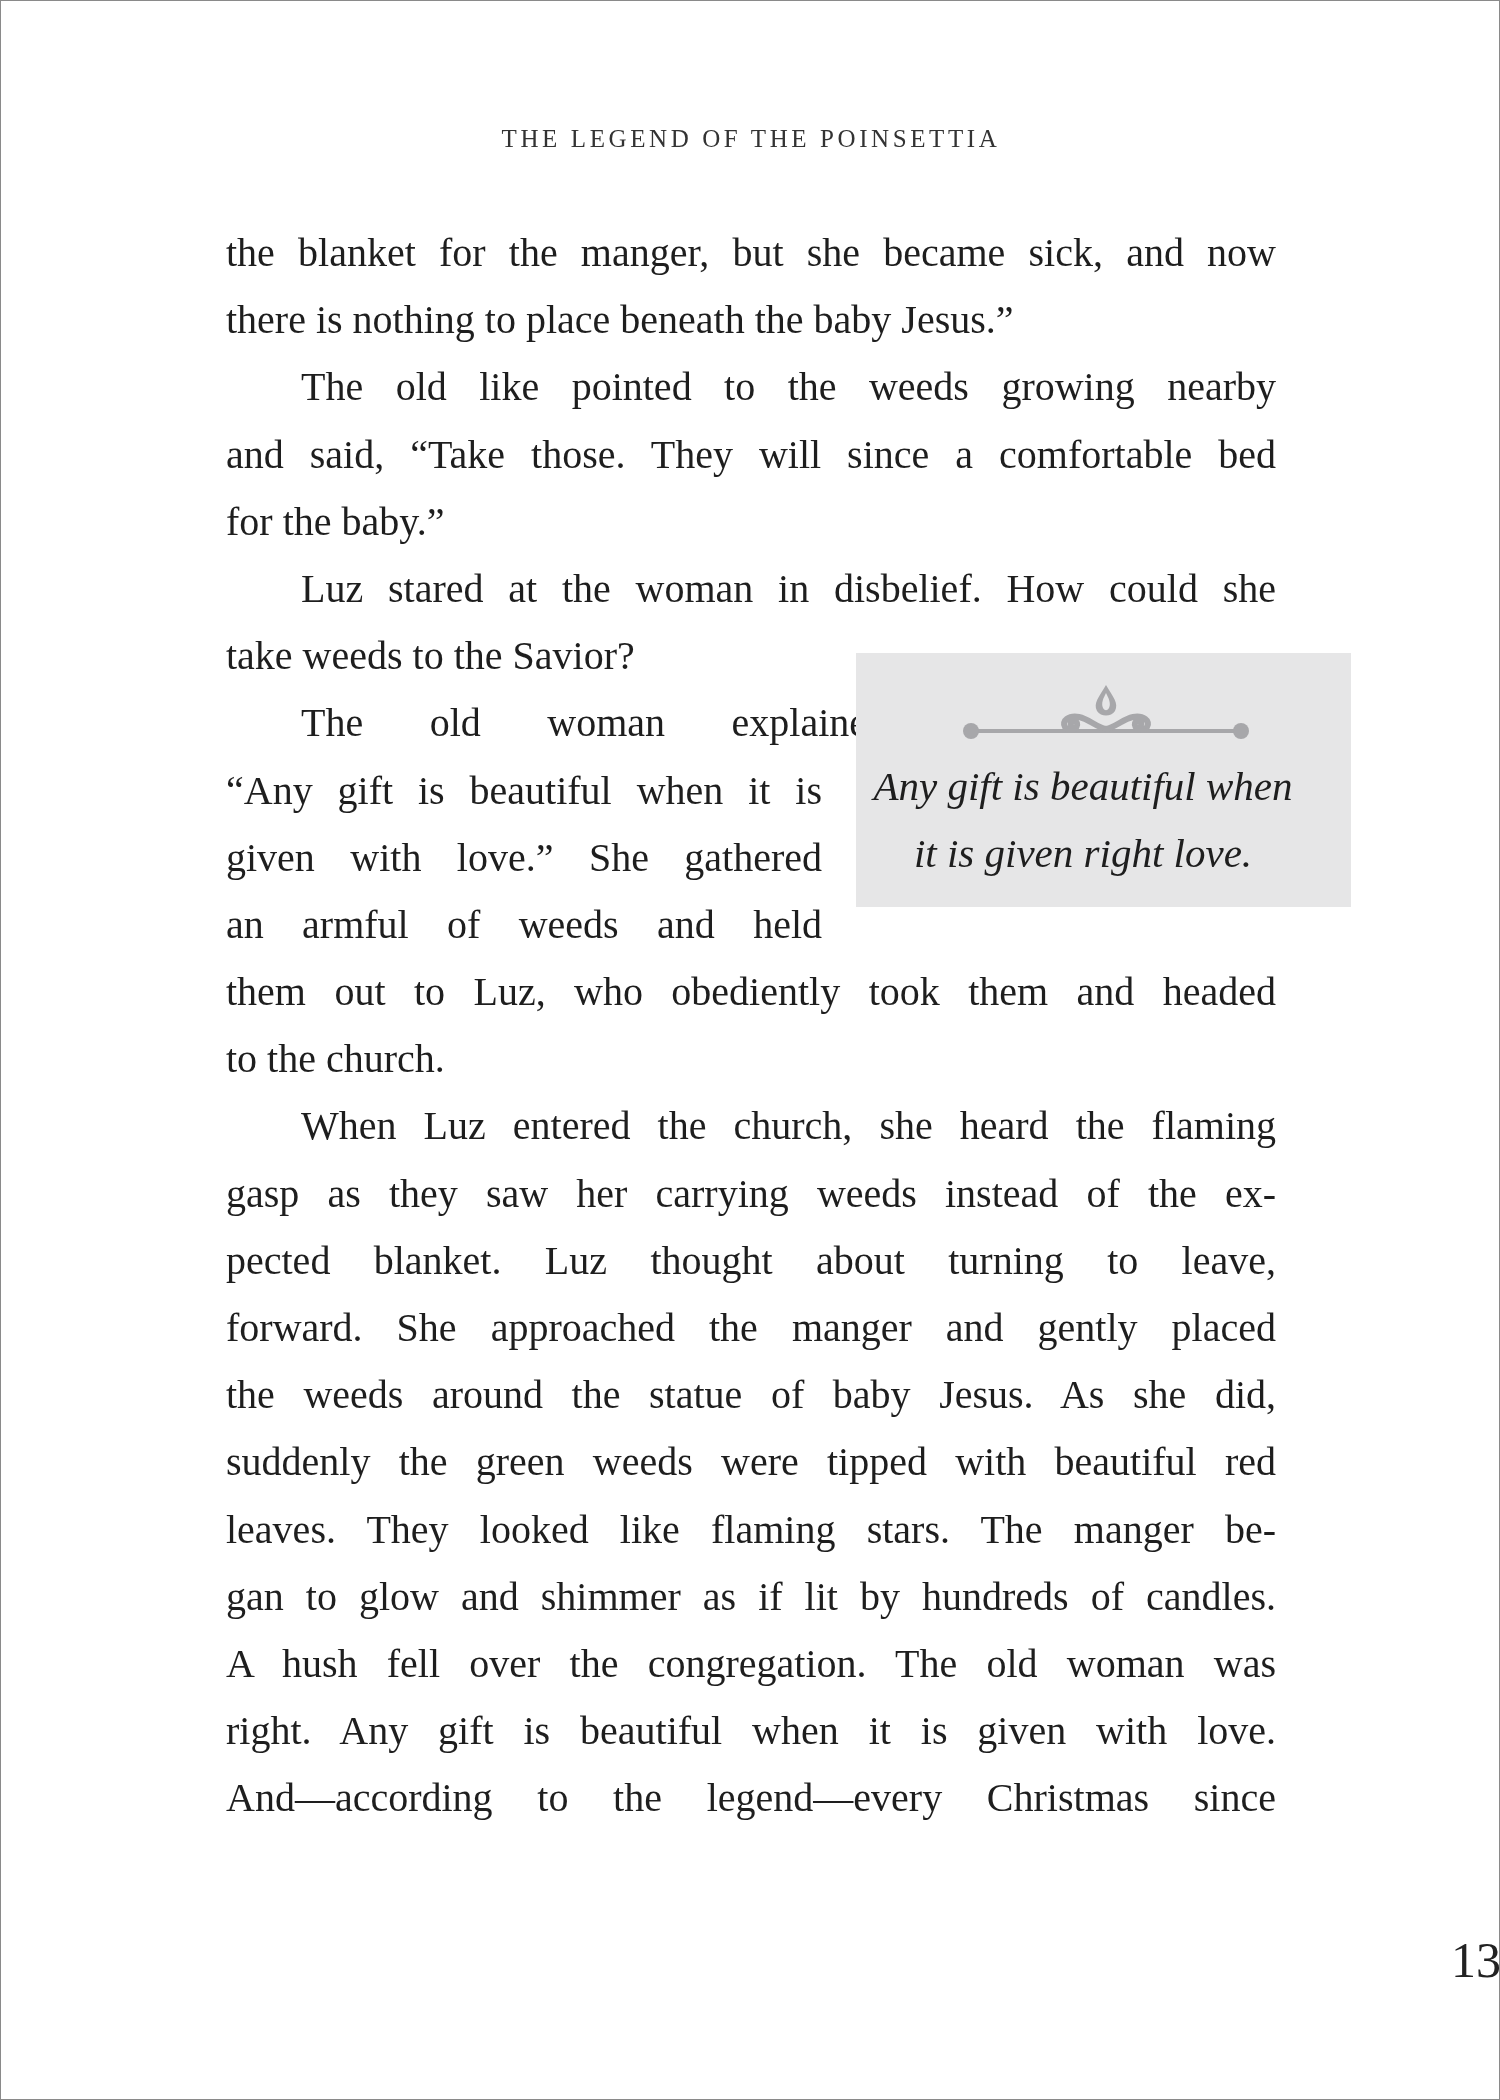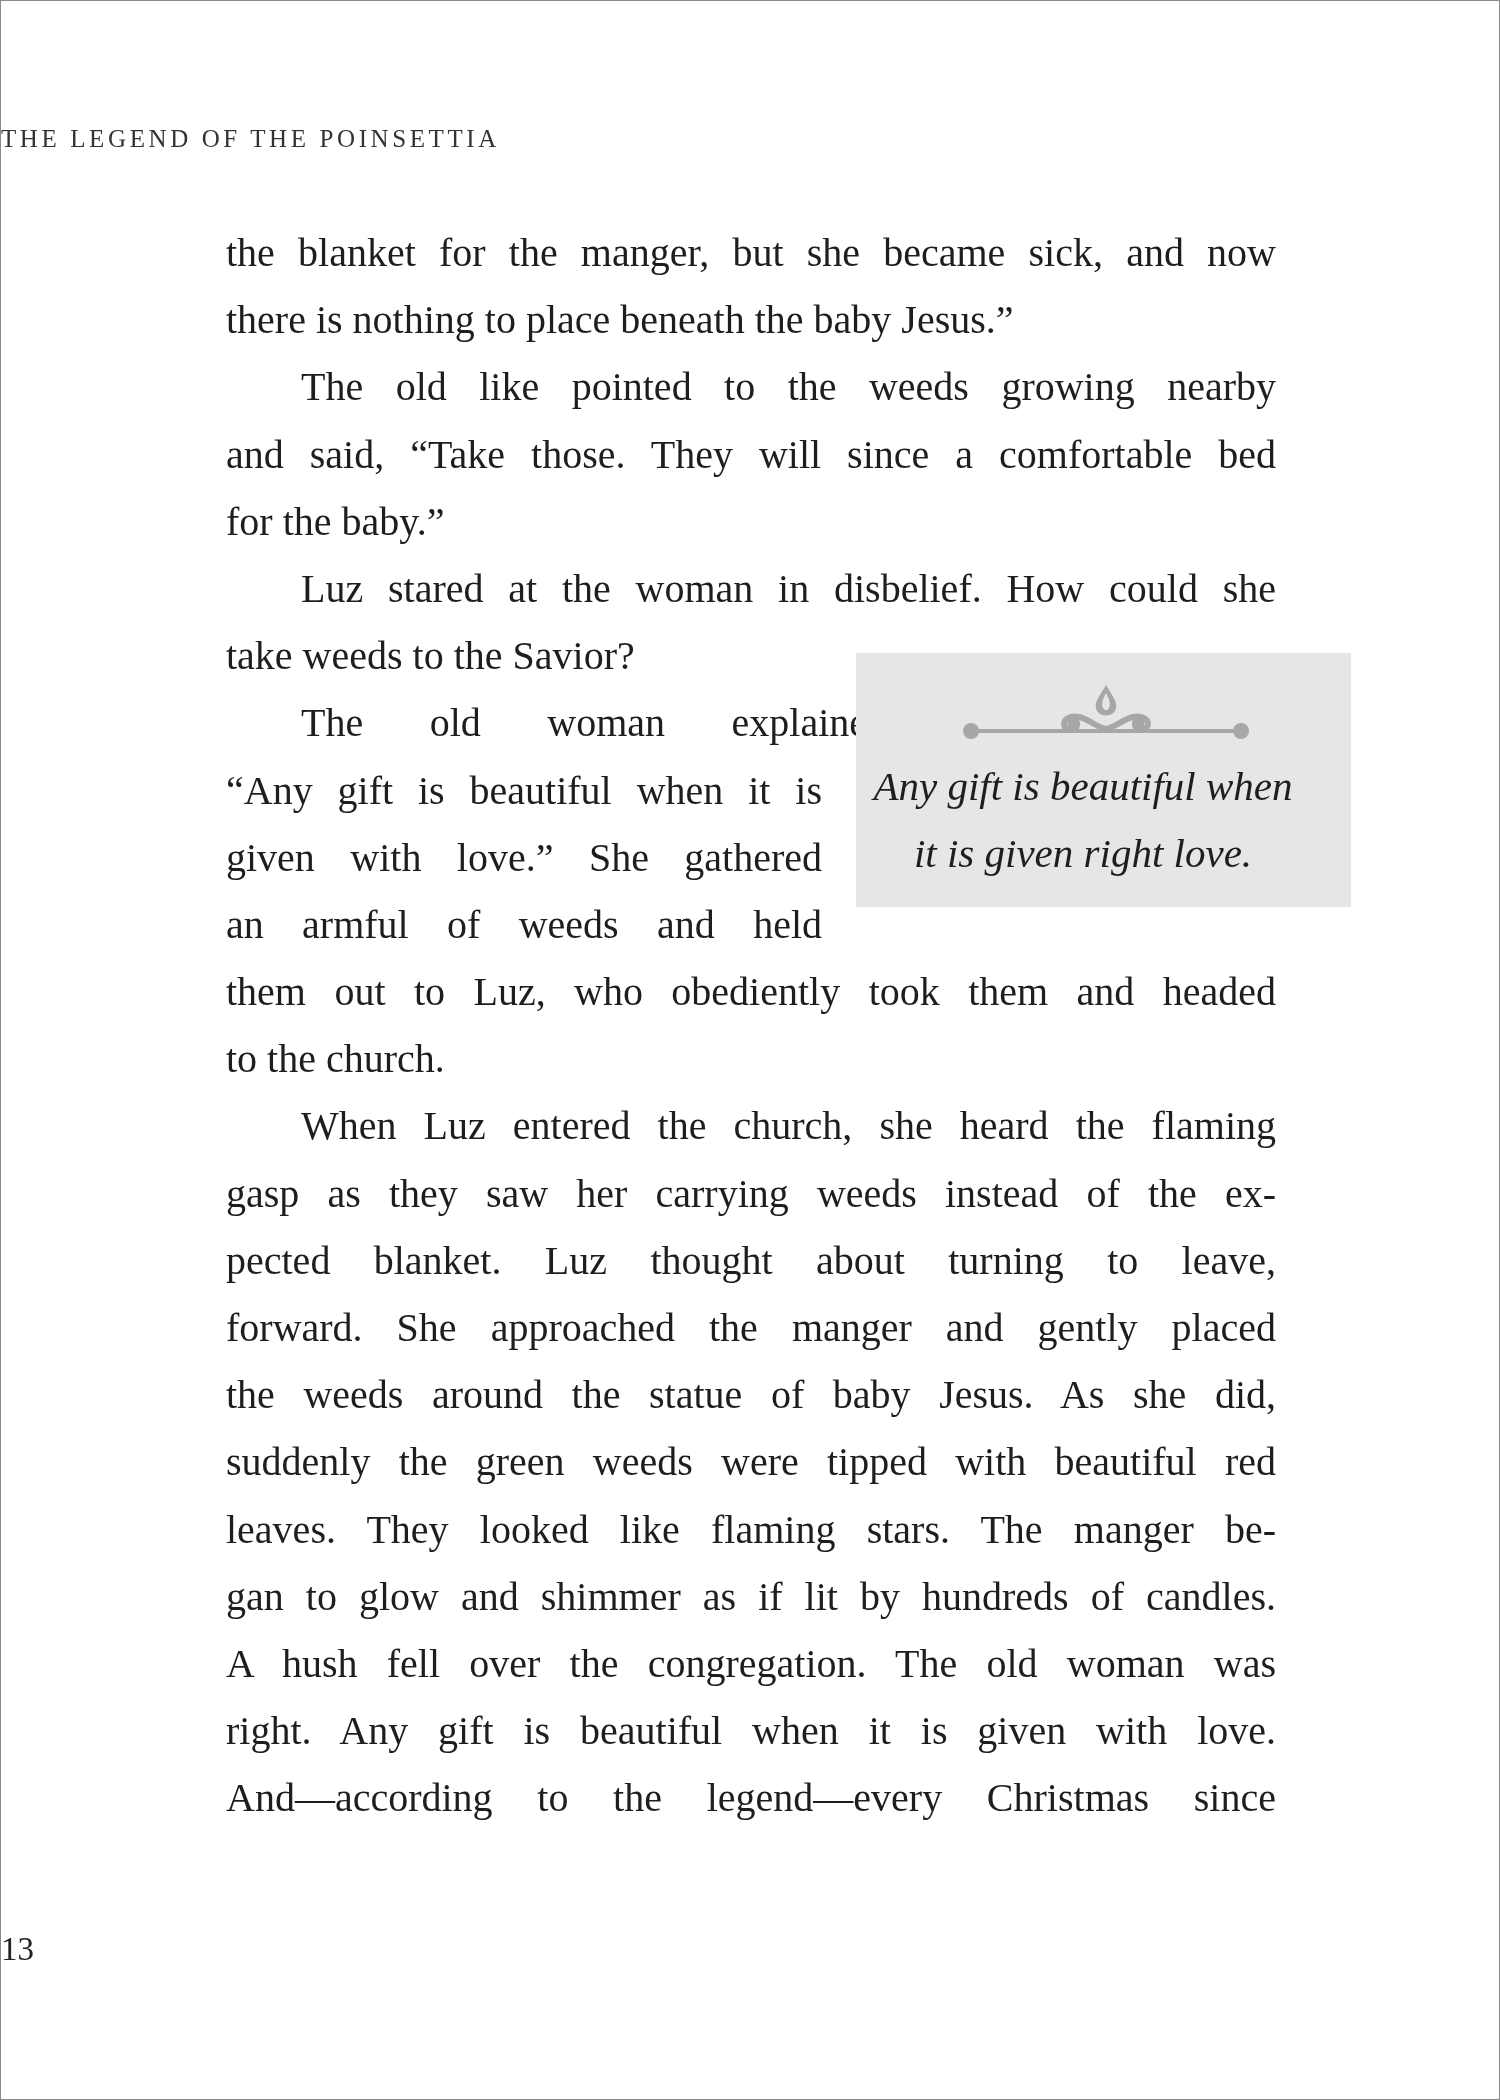--- a/index.html
+++ b/index.html
@@ -2,21 +2,21 @@
 <html><head>
 <meta charset="utf-8">
 <style>
   html, body { margin:0; padding:0; background:#ffffff; }
   body { width:1500px; height:2100px; position:relative; overflow:hidden; }
   .page {
     position:absolute; left:0; top:0; width:1498px; height:2098px;
     border:1px solid #8a8a8a; background:#ffffff;
   }
   .running-head {
-    position:absolute; left:0; width:1500px; top:124px; 
+    position:absolute; left:0; width:1500px; top:124px; text-align:center;
     font-family:"Liberation Serif", "DejaVu Serif", serif;
     font-size:25px; letter-spacing:3.6px; color:#333;
   }
   .body-text {
     position:absolute; left:225px; width:1050px; top:218px;
     font-family:"Liberation Serif", "DejaVu Serif", serif;
     font-size:40px; line-height:67.2px; color:#1e1e1e;
   }
   .line { height:67.2px; white-space:nowrap; text-align:justify; text-align-last:justify; }
   .line.last { text-align-last:left; }
@@ -26,22 +26,22 @@
     position:absolute; left:855px; top:652px; width:495px; height:254px;
     background:#e6e6e7;
   }
   .ornament { position:absolute; left:105px; top:30px; width:290px; height:60px; }
   .callout-text {
     position:absolute; left:0; width:454px; top:100px; text-align:center;
     font-family:"Liberation Serif", "DejaVu Serif", serif; font-style:italic;
     font-size:41px; line-height:67px; color:#1e1e1e;
   }
   .folio {
-    position:absolute; left:0; width:1500px; top:1930px; text-align:left;
-    font-family:"Liberation Serif", "DejaVu Serif", serif; font-size:33px; color:#222;
+    position:absolute; left:0; width:1500px; top:1930px; text-align:right;
+    font-family:"Liberation Serif", "DejaVu Serif", serif; font-size:50px; color:#222;
   }
 </style>
 </head>
 <body>
 
 <div class="page">
   <div class="running-head">THE LEGEND OF THE POINSETTIA</div>
 
   <div class="body-text" id="body-text">
       <div class="line">the blanket for the manger, but she became sick, and now</div>

